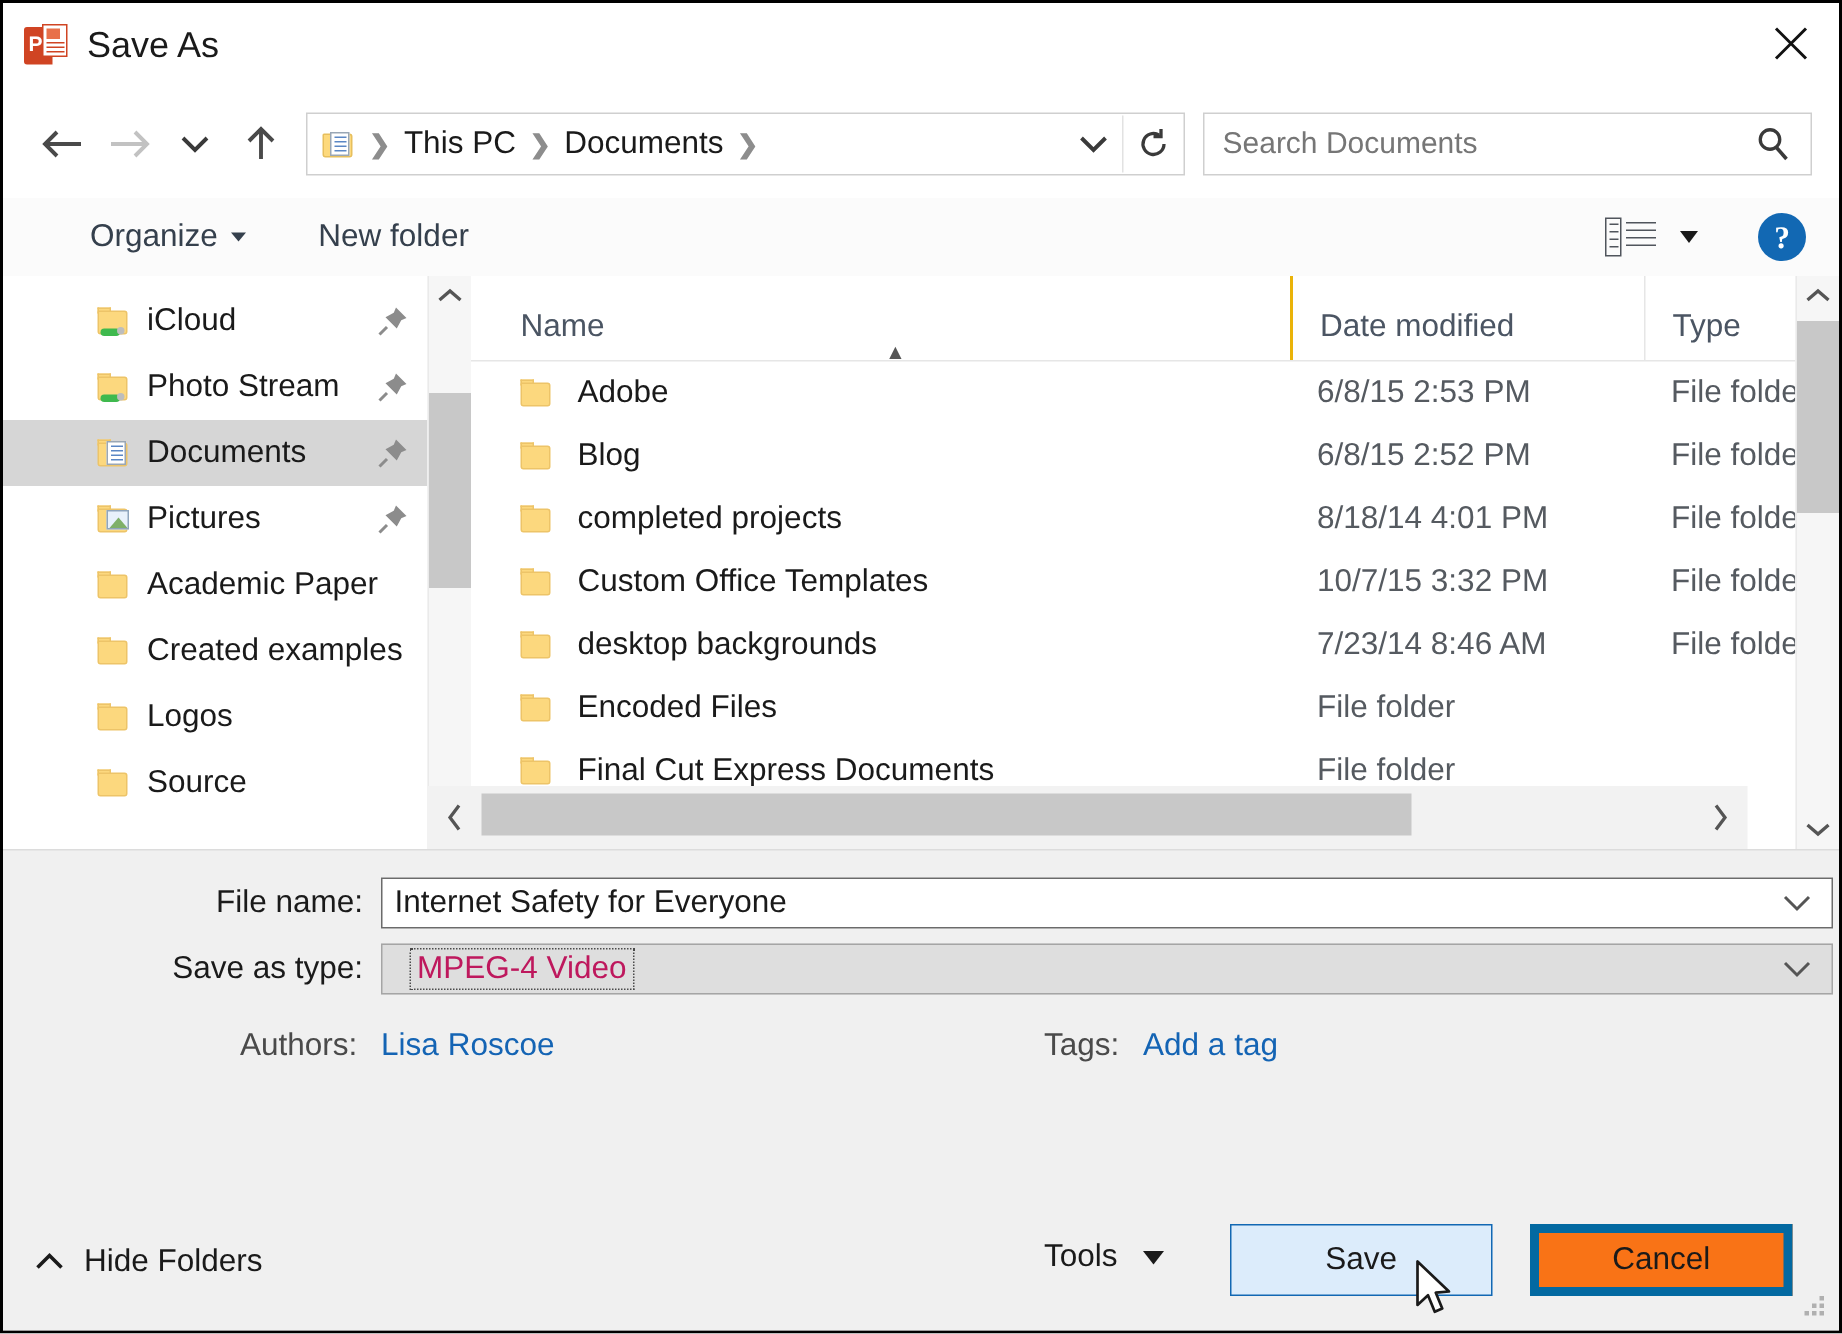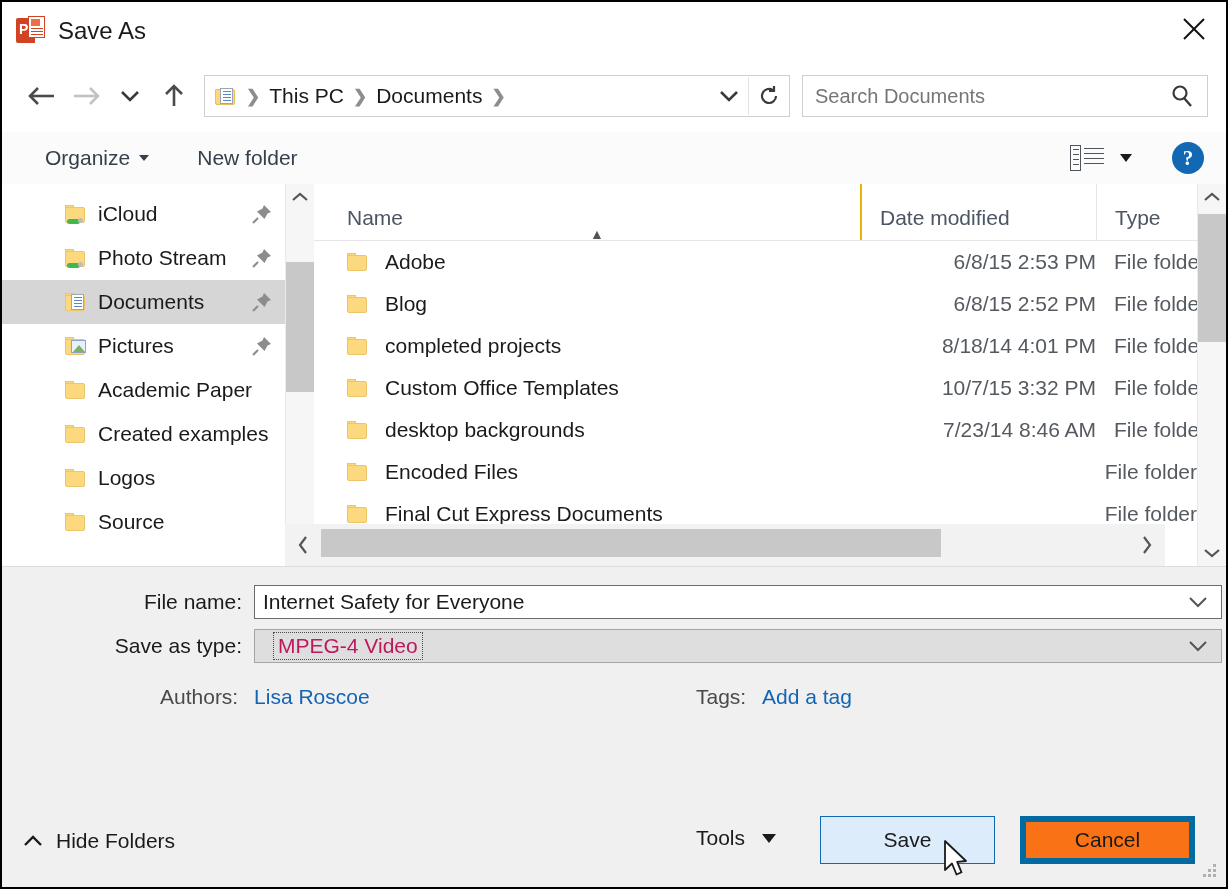--- a/index.html
+++ b/index.html
@@ -202,21 +202,21 @@
     border-bottom: 1px solid #e4e4e4;
     display: flex;
     align-items: center;
   }
   .tb-item {
     font-size: 21px;
     color: #35404d;
     display: flex;
     align-items: center;
   }
-  .tb-organize { margin-left: 43px; }
+  .tb-organize { margin-left: 58px; }
   .tb-newfolder { margin-left: 48px; }
   .caret-sm {
     margin-left: 9px;
     width: 0; height: 0;
     border-left: 5px solid transparent;
     border-right: 5px solid transparent;
     border-top: 6px solid #35404d;
   }
   .tb-right {
     margin-left: auto;
@@ -427,21 +427,21 @@
   .col-date { width: 236px; flex: none; padding-left: 18px; box-sizing: border-box; border-left: 2px solid #eab308; }
   .col-type { flex: 1; padding-left: 18px; box-sizing: border-box; border-left: 1px solid #e6e6e6; min-width: 0; }
   .colhdr > div {
     font-size: 21px;
     color: #4b5563;
     padding-bottom: 10px;
     height: 100%;
     display: flex;
     align-items: flex-end;
   }
-  .rows { position: relative; text-align: right; }
+  .rows { position: relative; }
   .frow {
     display: flex;
     height: 42px;
     align-items: center;
   }
   .frow .c-name {
     width: 546px; flex: none;
     padding-left: 33px;
     box-sizing: border-box;
     display: flex;

